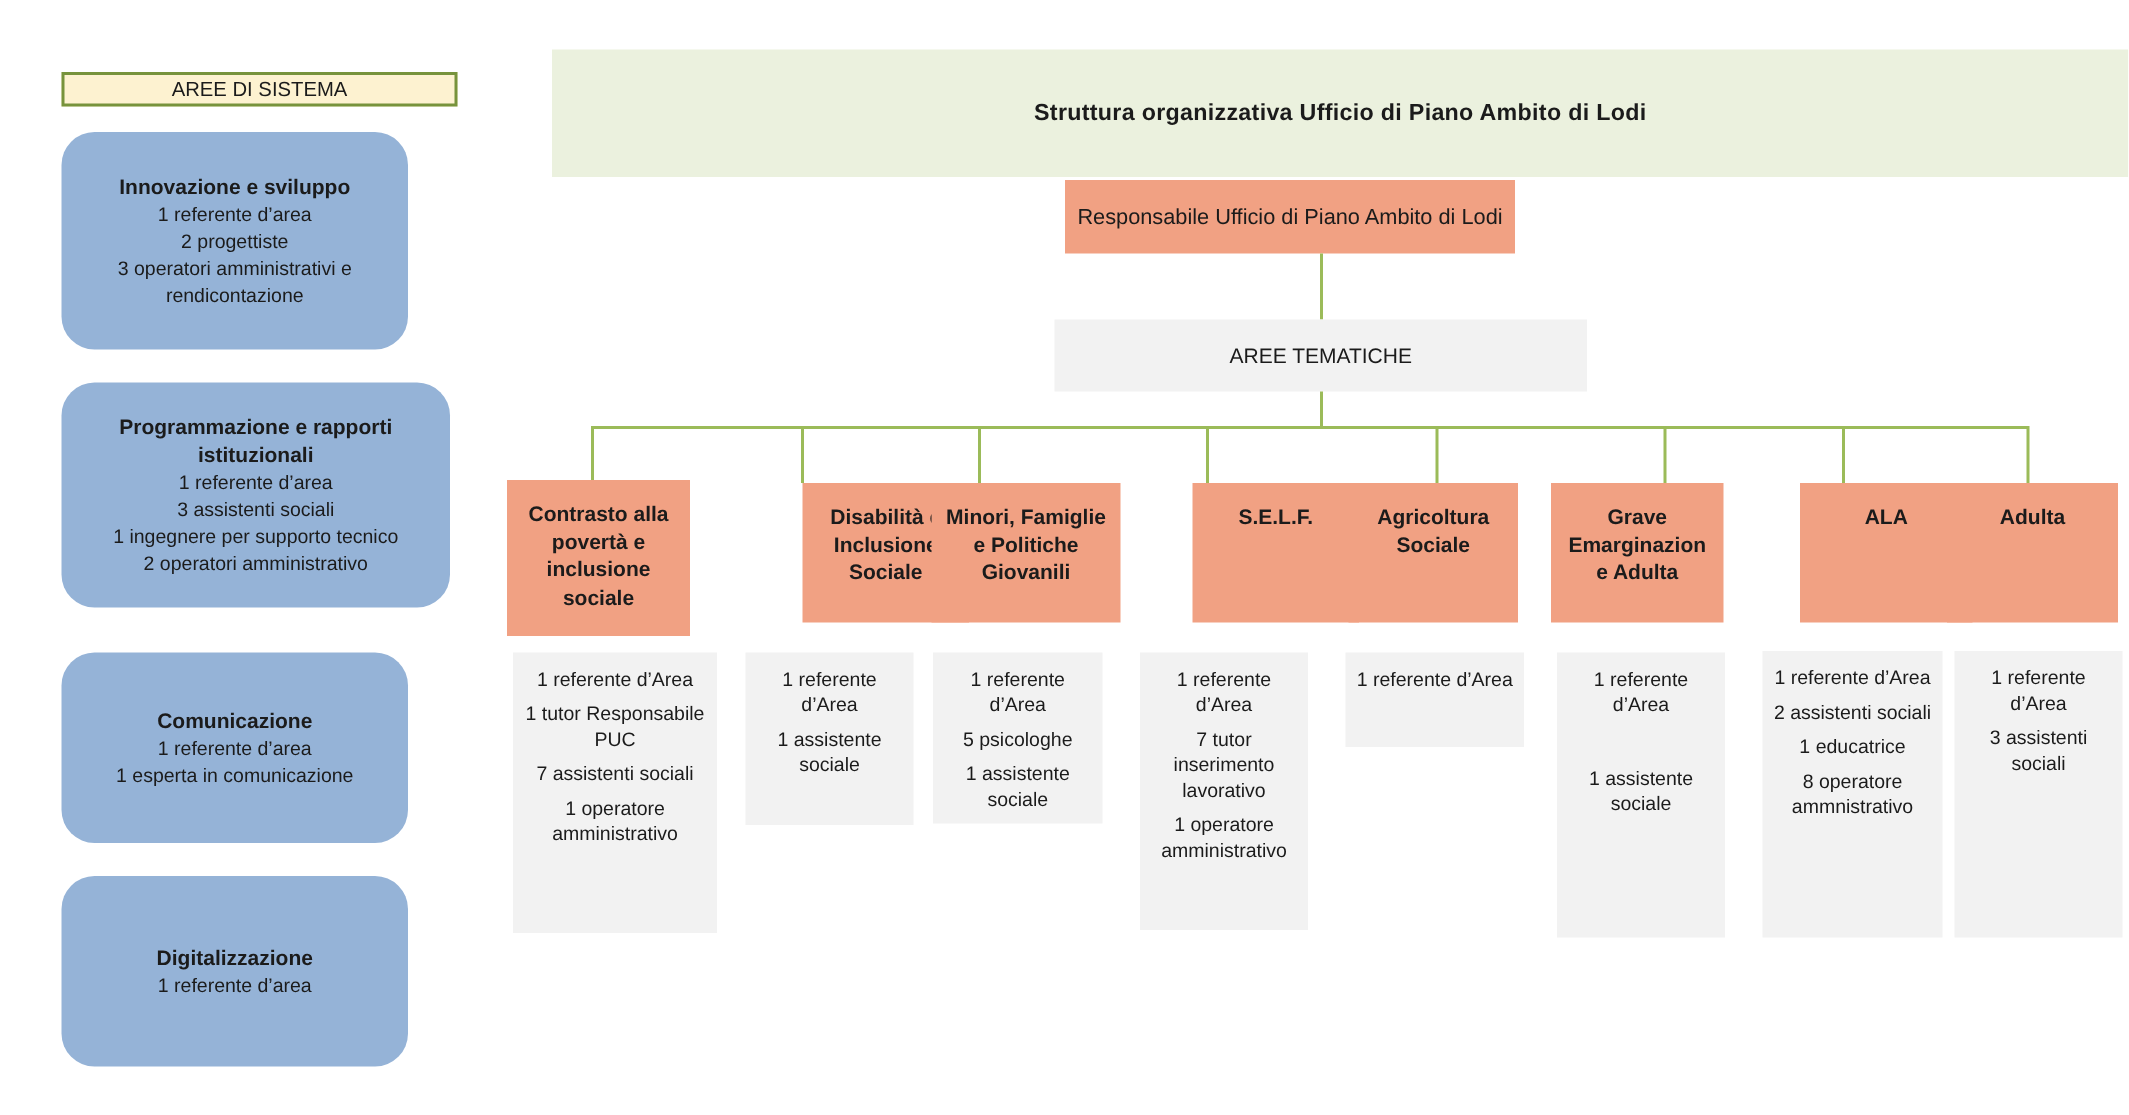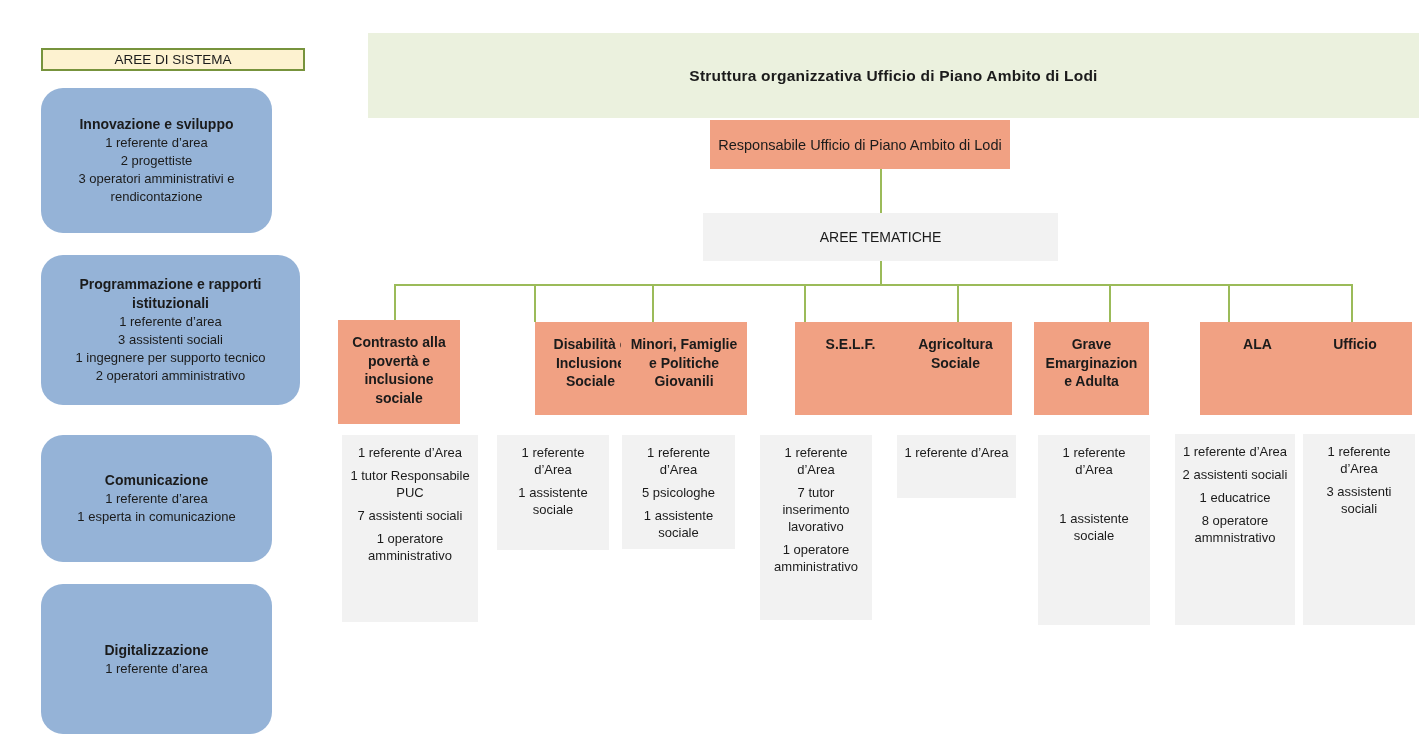--- a/index.html
+++ b/index.html
@@ -55,21 +55,21 @@
     <div>1 ingegnere per supporto tecnico</div>
     <div>2 operatori amministrativo</div>
   </div>
 
   <div class="abs blue-box" style="left:41px;top:435px;width:231px;height:127px;">
     <div class="blue-title">Comunicazione</div>
     <div>1 referente d’area</div>
     <div>1 esperta in comunicazione</div>
   </div>
 
-  <div class="abs blue-box" style="left:41px;top:584px;width:231px;height:150px;">
+  <div class="abs blue-box" style="left:41px;top:584px;width:231px;height:127px;">
     <div class="blue-title">Digitalizzazione</div>
     <div>1 referente d’area</div>
   </div>
 
   <div class="abs root-box" style="left:710px;top:120px;width:300px;height:49px;">Responsabile Ufficio di Piano Ambito di Lodi</div>
 
   <div class="abs line" style="left:880px;top:169px;width:1.6px;height:44px;"></div>
 
   <div class="abs aree-box" style="left:703px;top:213px;width:355px;height:48px;">AREE TEMATICHE</div>
 
@@ -84,21 +84,21 @@
   <div class="abs line" style="left:1228px;top:284px;width:1.6px;height:38px;"></div>
   <div class="abs line" style="left:1351px;top:284px;width:1.6px;height:38px;"></div>
 
   <div class="abs area-box" style="left:338px;top:320px;width:122px;height:104px;">Contrasto alla povertà e inclusione sociale</div>
   <div class="abs area-box" style="left:495px;top:322px;width:111px;height:93px;margin-left:40px;">Disabilità e Inclusione Sociale</div>
   <div class="abs area-box" style="left:621px;top:322px;width:126px;height:93px;">Minori, Famiglie e Politiche Giovanili</div>
   <div class="abs area-box" style="left:767px;top:322px;width:111px;height:93px;margin-left:28px;">S.E.L.F.</div>
   <div class="abs area-box" style="left:899px;top:322px;width:113px;height:93px;">Agricoltura Sociale</div>
   <div class="abs area-box" style="left:1034px;top:322px;width:115px;height:93px;">Grave Emarginazione Adulta</div>
   <div class="abs area-box" style="left:1200px;top:322px;width:115px;height:93px;">ALA</div>
-  <div class="abs area-box" style="left:1298px;top:322px;width:114px;height:93px;">Ufficio</div>
+  <div class="abs area-box" style="left:1298px;top:322px;width:114px;height:93px;">Adulta</div>
 
   <div class="abs staff-box" style="left:342px;top:435px;width:136px;height:187px;">
     <p>1 referente d’Area</p>
     <p>1 tutor Responsabile PUC</p>
     <p>7 assistenti sociali</p>
     <p>1 operatore amministrativo</p>
   </div>
 
   <div class="abs staff-box" style="left:497px;top:435px;width:112px;height:115px;">
     <p>1 referente d’Area</p>

